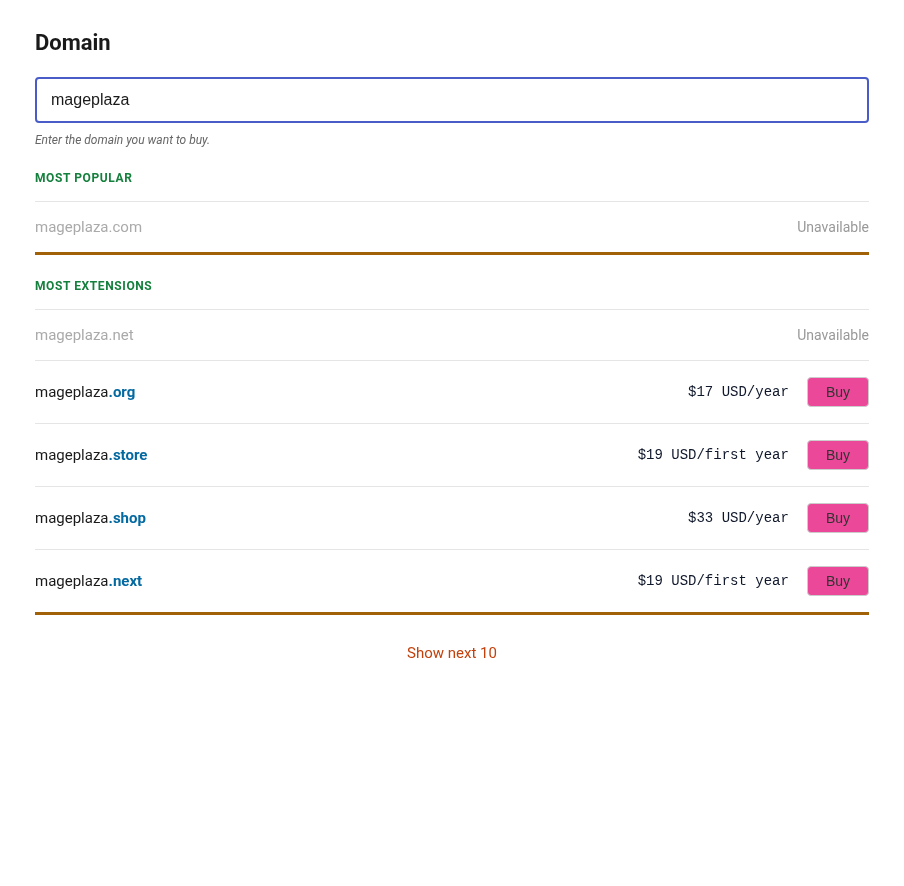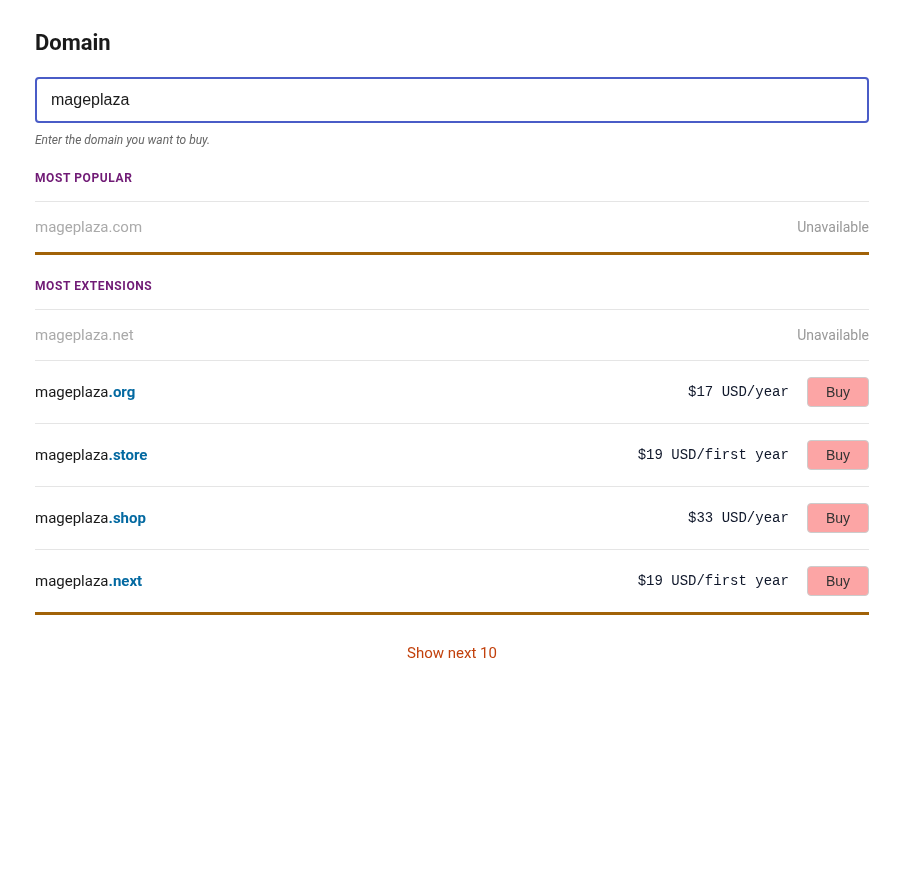--- a/index.html
+++ b/index.html
@@ -38,21 +38,21 @@
     .domain-hint {
       font-size: 12px;
       color: #666;
       margin-bottom: 24px;
       font-style: italic;
     }
 
     .section-label {
       font-size: 12px;
       font-weight: 700;
-      color: #701a75;
+      color: #15803d;
       letter-spacing: 0.05em;
       margin-bottom: 16px;
       margin-top: 10px;
     }
 
     .domain-row {
       display: flex;
       align-items: center;
       justify-content: space-between;
       padding: 16px 0;
@@ -90,21 +90,21 @@
     }
 
     .domain-price {
       font-size: 14px;
       color: #0f172a;
       font-family: Liberation Mono, monospace;
     }
 
     .buy-button {
       border: 1px solid #ccc;
-      background: #fca5a5;
+      background: #ec4899;
       border-radius: 4px;
       padding: 6px 18px;
       font-size: 14px;
       color: #333;
       cursor: pointer;
       min-width: 60px;
       text-align: right;
     }
 
     .section-gap {

